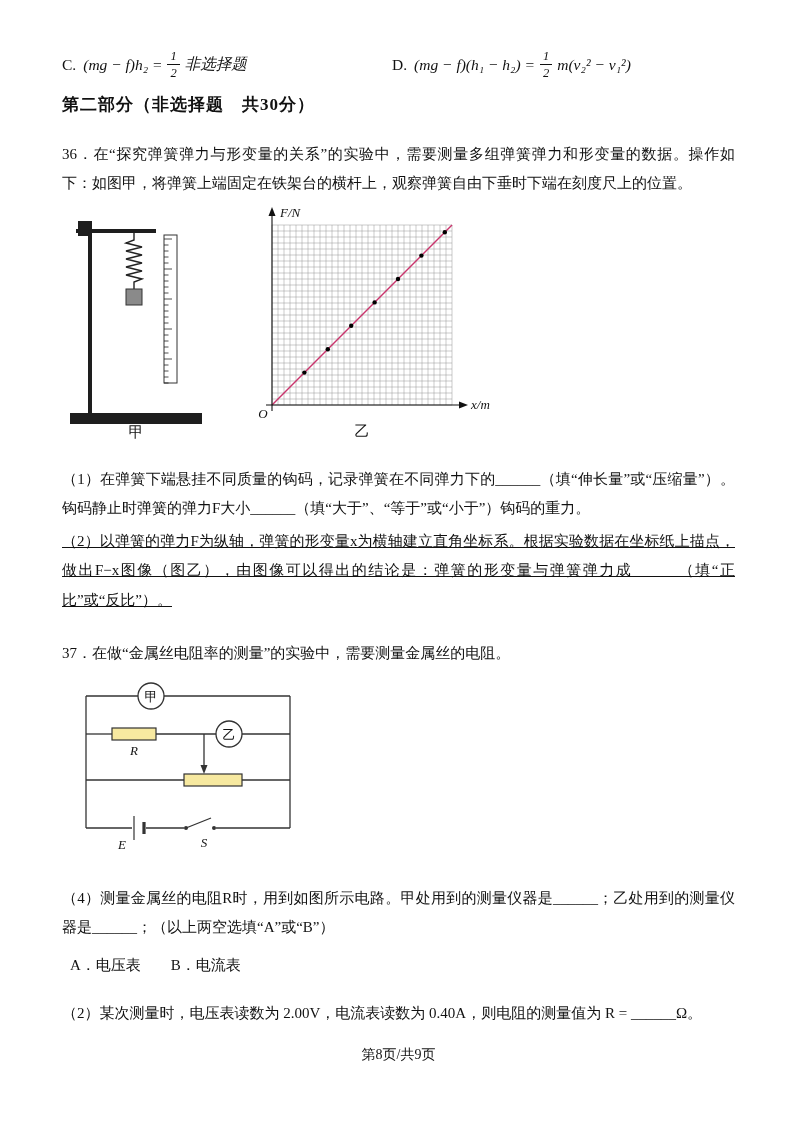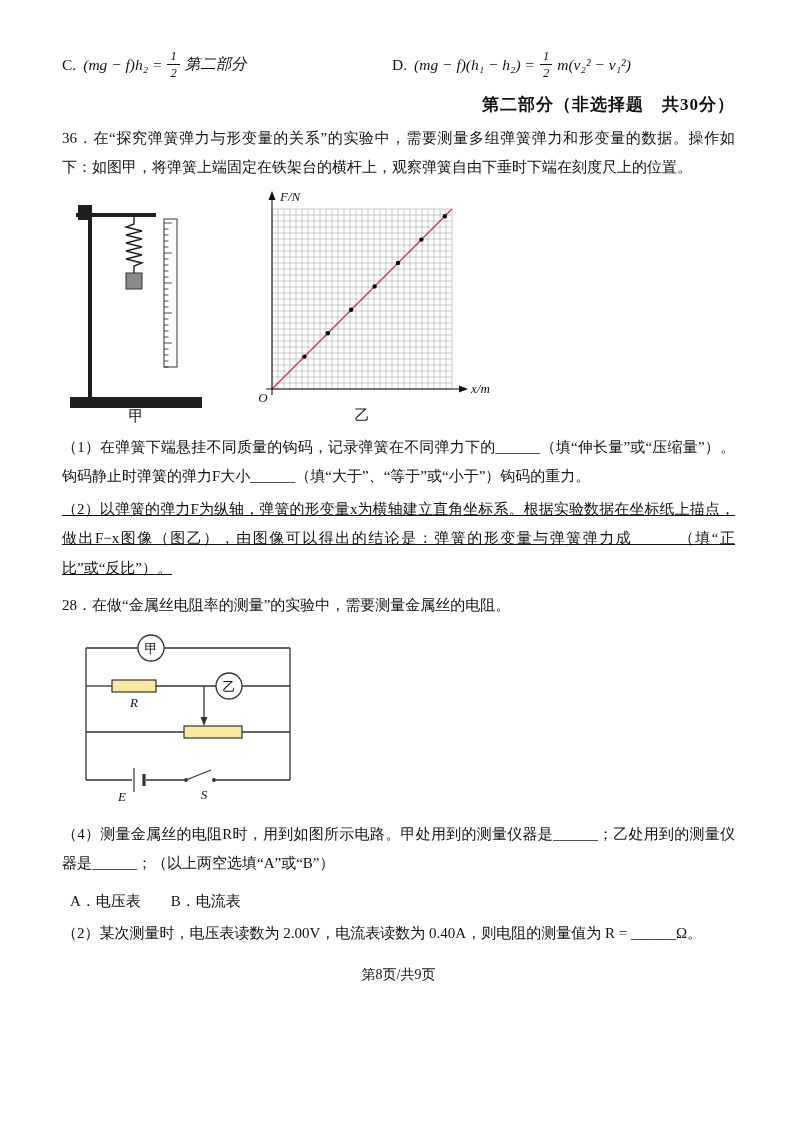--- a/index.html
+++ b/index.html
@@ -14,23 +14,23 @@
   
   .formula-row { display:flex; align-items:center; margin-top:6px; }
   .formula { display:inline-flex; align-items:center; gap:5px; font-size:15.5px; }
   .opt-c { width:330px; }
   .opt-label { font-style:normal; margin-right:2px; }
   .mi { font-style:italic;text-align:right; }
   .frac { display:inline-flex; flex-direction:column; align-items:center; line-height:1; font-size:12.5px; font-style:italic; }
   .frac .bar { width:100%; height:0; border-top:1.2px solid #111; margin:1.5px 0; }
   .frac span { padding:0 3px; }
 
-  .part-header { text-align:right; font-weight:bold; font-size:17px; margin-top:14px; letter-spacing:1px; }
+  .part-header { text-align:left; font-weight:bold; font-size:17px; margin-top:14px; letter-spacing:1px; }
   .section-title { font-weight:bold; font-size:15.5px; margin-top:12px; }
-  .para { margin-top:8px; line-height:1.95; text-align:justify; }
+  .para { margin-top:24px; line-height:1.95; text-align:justify; }
   .tight { margin-top:4px;text-decoration:underline; }
 
   .figs { display:flex; align-items:flex-end; gap:36px; margin-top:4px; margin-left:2px; }
   svg text { font-family:"Liberation Serif","DejaVu Serif",serif; }
   .svg-cjk { font-size:15px; fill:#111; }
   .svg-math { font-style:italic; font-size:13px; fill:#111; }
 
   .circuit-wrap { margin-top:8px; margin-left:2px; }
   .options-line { margin-top:13px;margin-left:8px; }
   .footer { text-align:center; margin-top:18px; font-size:14px; }
@@ -42,21 +42,21 @@
 
   <div class="formula-row">
     <div class="formula opt-c">
       <span class="opt-label">C.</span>
       <span class="mi">(mg − f)h₂ =</span>
       <span class="frac">
         <span>1</span>
         <span class="bar"></span>
         <span>2</span>
       </span>
-      <span class="mi">第二部分</span>
+      <span class="mi">非选择题</span>
     </div>
     <div class="formula">
       <span class="opt-label">D.</span>
       <span class="mi">(mg − f)(h₁ − h₂) =</span>
       <span class="frac">
         <span>1</span>
         <span class="bar"></span>
         <span>2</span>
       </span>
       <span class="mi">m(v₂² − v₁²)</span>
@@ -194,21 +194,21 @@
       <polygon points="218,202 209,198.5 209,205.5" fill="#111"></polygon>
       <text x="221" y="206" class="svg-math">x/m</text>
       <text x="13" y="215" text-anchor="middle" class="svg-math">O</text>
       <text x="112" y="233" text-anchor="middle" class="svg-cjk">乙</text>
     </svg>
   </div>
 
   <div class="para">（1）在弹簧下端悬挂不同质量的钩码，记录弹簧在不同弹力下的______（填“伸长量”或“压缩量”）。钩码静止时弹簧的弹力F大小______（填“大于”、“等于”或“小于”）钩码的重力。</div>
   <div class="para tight">（2）以弹簧的弹力F为纵轴，弹簧的形变量x为横轴建立直角坐标系。根据实验数据在坐标纸上描点，做出F−x图像（图乙），由图像可以得出的结论是：弹簧的形变量与弹簧弹力成______（填“正比”或“反比”）。</div>
 
-  <div class="para">28．在做“金属丝电阻率的测量”的实验中，需要测量金属丝的电阻。</div>
+  <div class="para">37．在做“金属丝电阻率的测量”的实验中，需要测量金属丝的电阻。</div>
 
   <div class="circuit-wrap">
     <svg width="252" height="180" viewBox="0 0 252 180">
       <g stroke="#333" stroke-width="1.3" fill="none">
         <line x1="22" y1="20" x2="22" y2="152"></line>
         <line x1="226" y1="20" x2="226" y2="152"></line>
         <line x1="22" y1="20" x2="74" y2="20"></line>
         <line x1="100" y1="20" x2="226" y2="20"></line>
         <line x1="22" y1="58" x2="48" y2="58"></line>
         <line x1="92" y1="58" x2="152" y2="58"></line>

